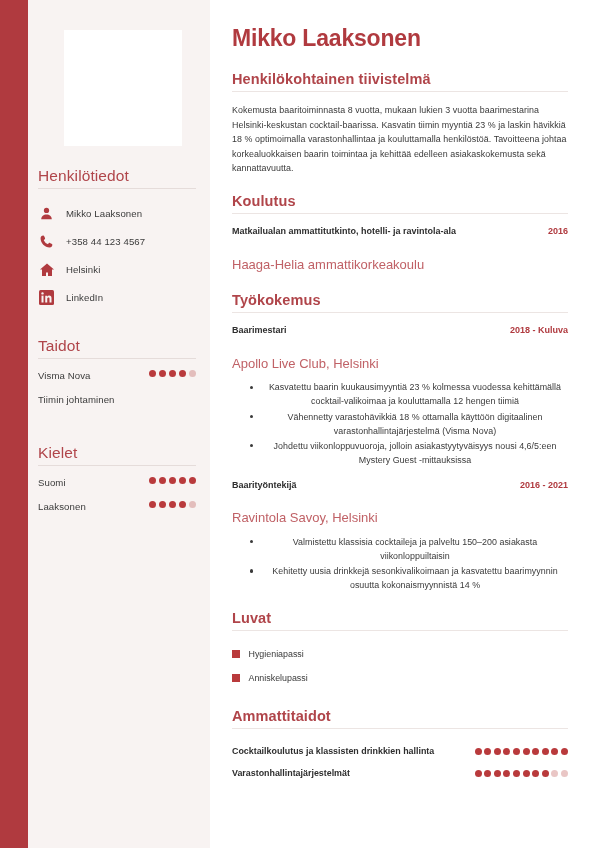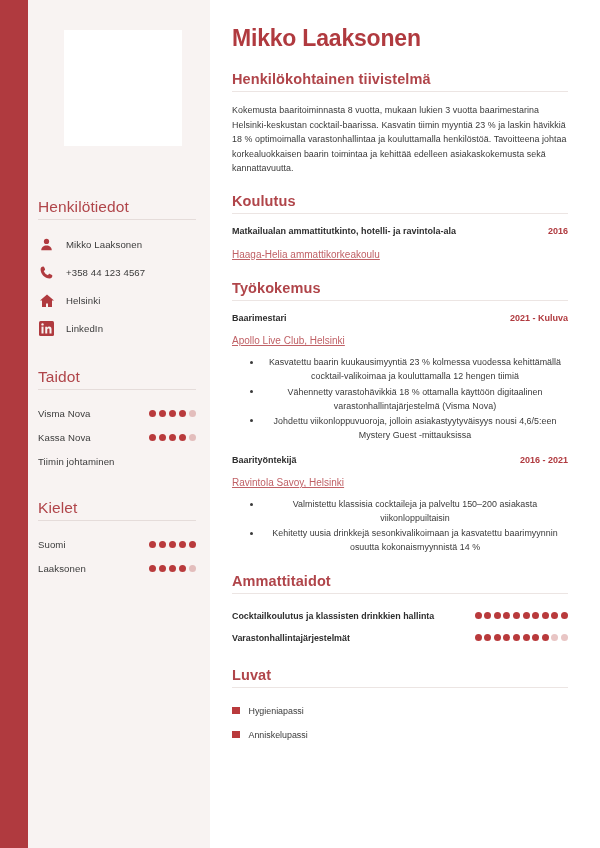--- a/index.html
+++ b/index.html
@@ -51,21 +51,21 @@
     letter-spacing: .1px;
     margin: 0 0 3px 0;
     padding-left: 0;
   }
   .side-rule {
     height: 1px;
     background: #e5dcda;
     margin-bottom: 11px;
   }
   .sb-block { margin-top: 26px; }
-  #personal-block { margin-top: 52px; }
+  #personal-block { margin-top: 21px; }
 
   
   .contact-row {
     display: flex;
     align-items: center;
     gap: 11px;
     height: 27px;
     margin-bottom: 1px;
   }
   .contact-icon {
@@ -81,21 +81,21 @@
   .contact-text {
     font-size: 9.6px;
     color: #3b3b3b;
     letter-spacing: .1px;
     line-height: 1.2;
   }
 
   
   .rate-row {
     display: flex;
-    align-items: center;
+    align-items: flex-start;
     justify-content: space-between;
     height: 24px;
   }
   .rate-label {
     font-size: 9.6px;
     color: #3b3b3b;
     letter-spacing: .1px;
   }
   .dots { display: flex; gap: 3px; align-items: center; }
   .dot {
@@ -159,25 +159,24 @@
     max-width: 300px;
   }
   .entry-date {
     font-size: 9px;
     font-weight: bold;
     color: #b03a3f;
     white-space: nowrap;
     line-height: 1.5;
   }
   .entry-sub {
-    font-size: 10px;
+    font-size: 13px;
     color: #c06166;
     line-height: 1.5;
-    margin-top: 8px;
-    text-decoration: underline;
+    margin-top: 16px;
   }
 
   ul.bullets {
     list-style: none;
     margin: 7px 0 0 0;
     padding: 0 0 0 18px;
     text-align: center;
   }
   ul.bullets li {
     position: relative;
@@ -304,30 +303,20 @@
         <span class="rate-label">Visma Nova</span>
         <span class="dots">
             <span class="dot on"></span>
             <span class="dot on"></span>
             <span class="dot on"></span>
             <span class="dot on"></span>
             <span class="dot"></span>
           </span>
       </div>
       <div class="rate-row">
-        <span class="rate-label">Kassa Nova</span>
-        <span class="dots">
-            <span class="dot on"></span>
-            <span class="dot on"></span>
-            <span class="dot on"></span>
-            <span class="dot on"></span>
-            <span class="dot"></span>
-          </span>
-      </div>
-      <div class="rate-row">
         <span class="rate-label">Tiimin johtaminen</span>
         <span class="dots"></span>
       </div>
     </div>
 
     <div class="sb-block">
       <div class="side-heading">Kielet</div>
       <div class="side-rule"></div>
 
       <div class="rate-row">
@@ -376,21 +365,21 @@
       </div>
     </section>
 
     <section class="section">
       <div class="sec-heading">Työkokemus</div>
       <div class="sec-rule"></div>
 
       <div class="entry">
         <div class="entry-head">
           <span class="entry-title">Baarimestari</span>
-          <span class="entry-date">2021 - Kuluva</span>
+          <span class="entry-date">2018 - Kuluva</span>
         </div>
         <div class="entry-sub">Apollo Live Club, Helsinki</div>
         <ul class="bullets">
             <li>Kasvatettu baarin kuukausimyyntiä 23 % kolmessa vuodessa kehittämällä cocktail-valikoimaa ja kouluttamalla 12 hengen tiimiä</li>
             <li>Vähennetty varastohävikkiä 18 % ottamalla käyttöön digitaalinen varastonhallintajärjestelmä (Visma Nova)</li>
             <li>Johdettu viikonloppuvuoroja, jolloin asiakastyytyväisyys nousi 4,6/5:een Mystery Guest -mittauksissa</li>
           </ul>
       </div>
 
       <div class="entry" style="margin-top:12px;">
@@ -400,20 +389,34 @@
         </div>
         <div class="entry-sub">Ravintola Savoy, Helsinki</div>
         <ul class="bullets">
             <li>Valmistettu klassisia cocktaileja ja palveltu 150–200 asiakasta viikonloppuiltaisin</li>
             <li>Kehitetty uusia drinkkejä sesonkivalikoimaan ja kasvatettu baarimyynnin osuutta kokonaismyynnistä 14 %</li>
           </ul>
       </div>
     </section>
 
     <section class="section">
+      <div class="sec-heading">Luvat</div>
+      <div class="sec-rule"></div>
+
+      <div class="lic-row">
+        <span class="lic-square"></span>
+        <span class="lic-text">Hygieniapassi</span>
+      </div>
+      <div class="lic-row">
+        <span class="lic-square"></span>
+        <span class="lic-text">Anniskelupassi</span>
+      </div>
+    </section>
+
+    <section class="section">
       <div class="sec-heading">Ammattitaidot</div>
       <div class="sec-rule"></div>
 
       <div class="proskill-row">
         <span class="proskill-label">Cocktailkoulutus ja klassisten drinkkien hallinta</span>
         <span class="dots10">
             <span class="dot10 on"></span>
             <span class="dot10 on"></span>
             <span class="dot10 on"></span>
             <span class="dot10 on"></span>
@@ -435,28 +438,14 @@
             <span class="dot10 on"></span>
             <span class="dot10 on"></span>
             <span class="dot10 on"></span>
             <span class="dot10 on"></span>
             <span class="dot10"></span>
             <span class="dot10"></span>
           </span>
       </div>
     </section>
 
-    <section class="section">
-      <div class="sec-heading">Luvat</div>
-      <div class="sec-rule"></div>
-
-      <div class="lic-row">
-        <span class="lic-square"></span>
-        <span class="lic-text">Hygieniapassi</span>
-      </div>
-      <div class="lic-row">
-        <span class="lic-square"></span>
-        <span class="lic-text">Anniskelupassi</span>
-      </div>
-    </section>
-
   </main>
 </div>
 
 </body></html>

